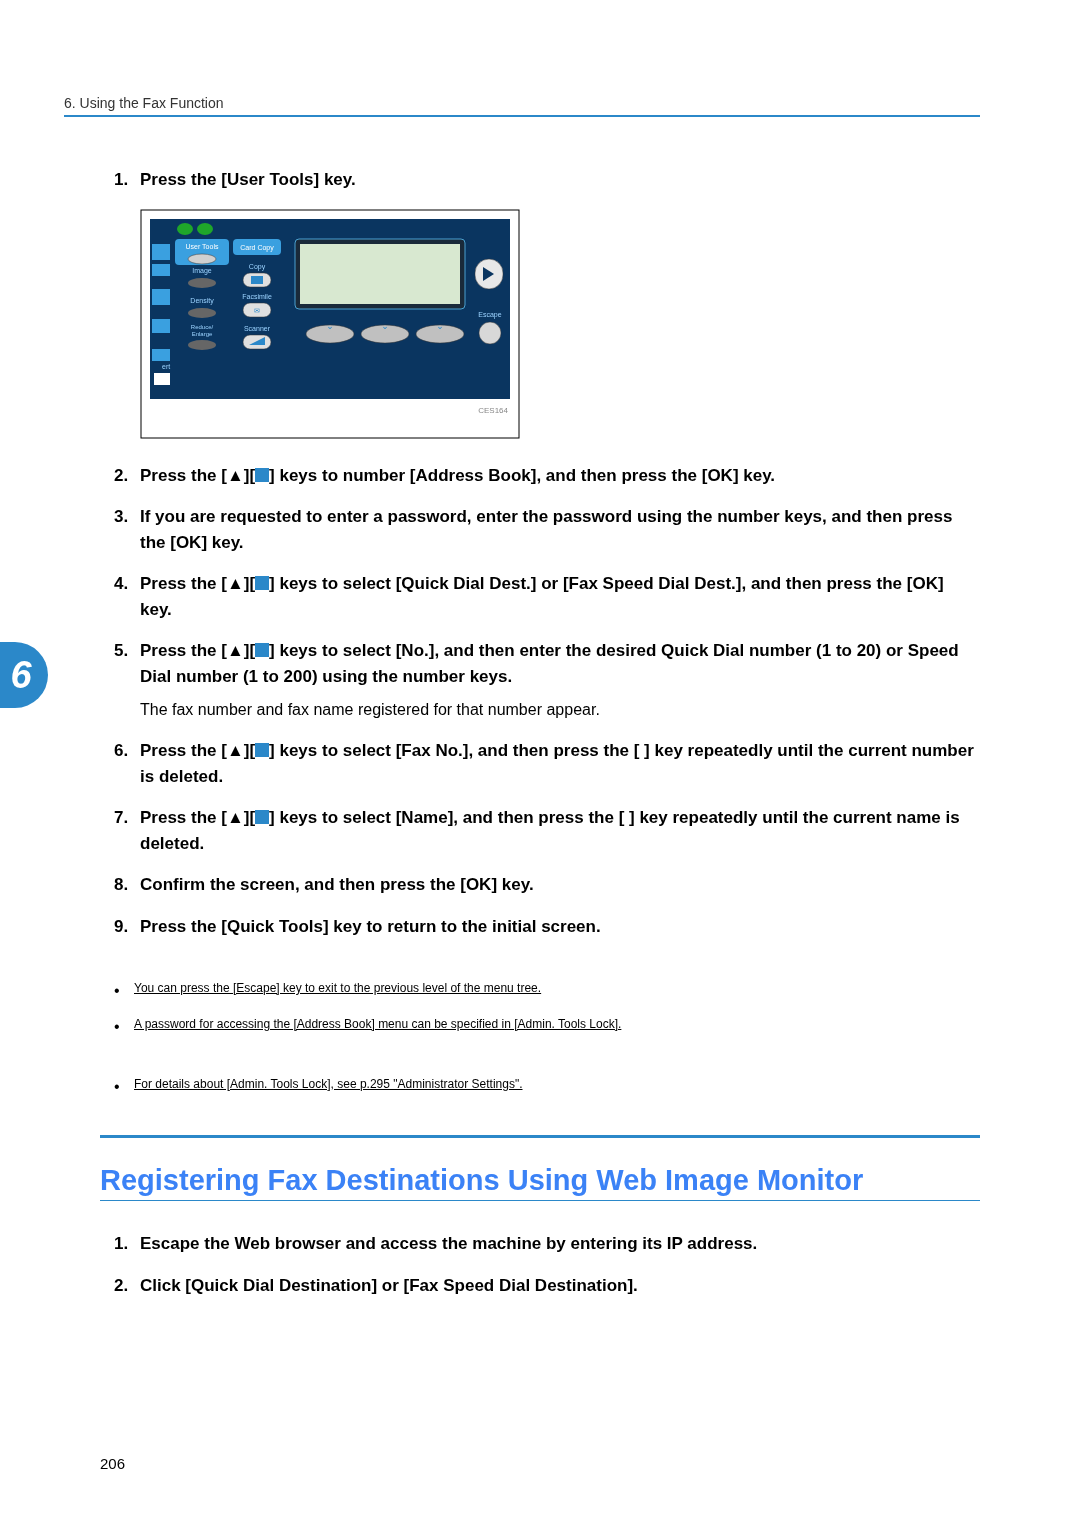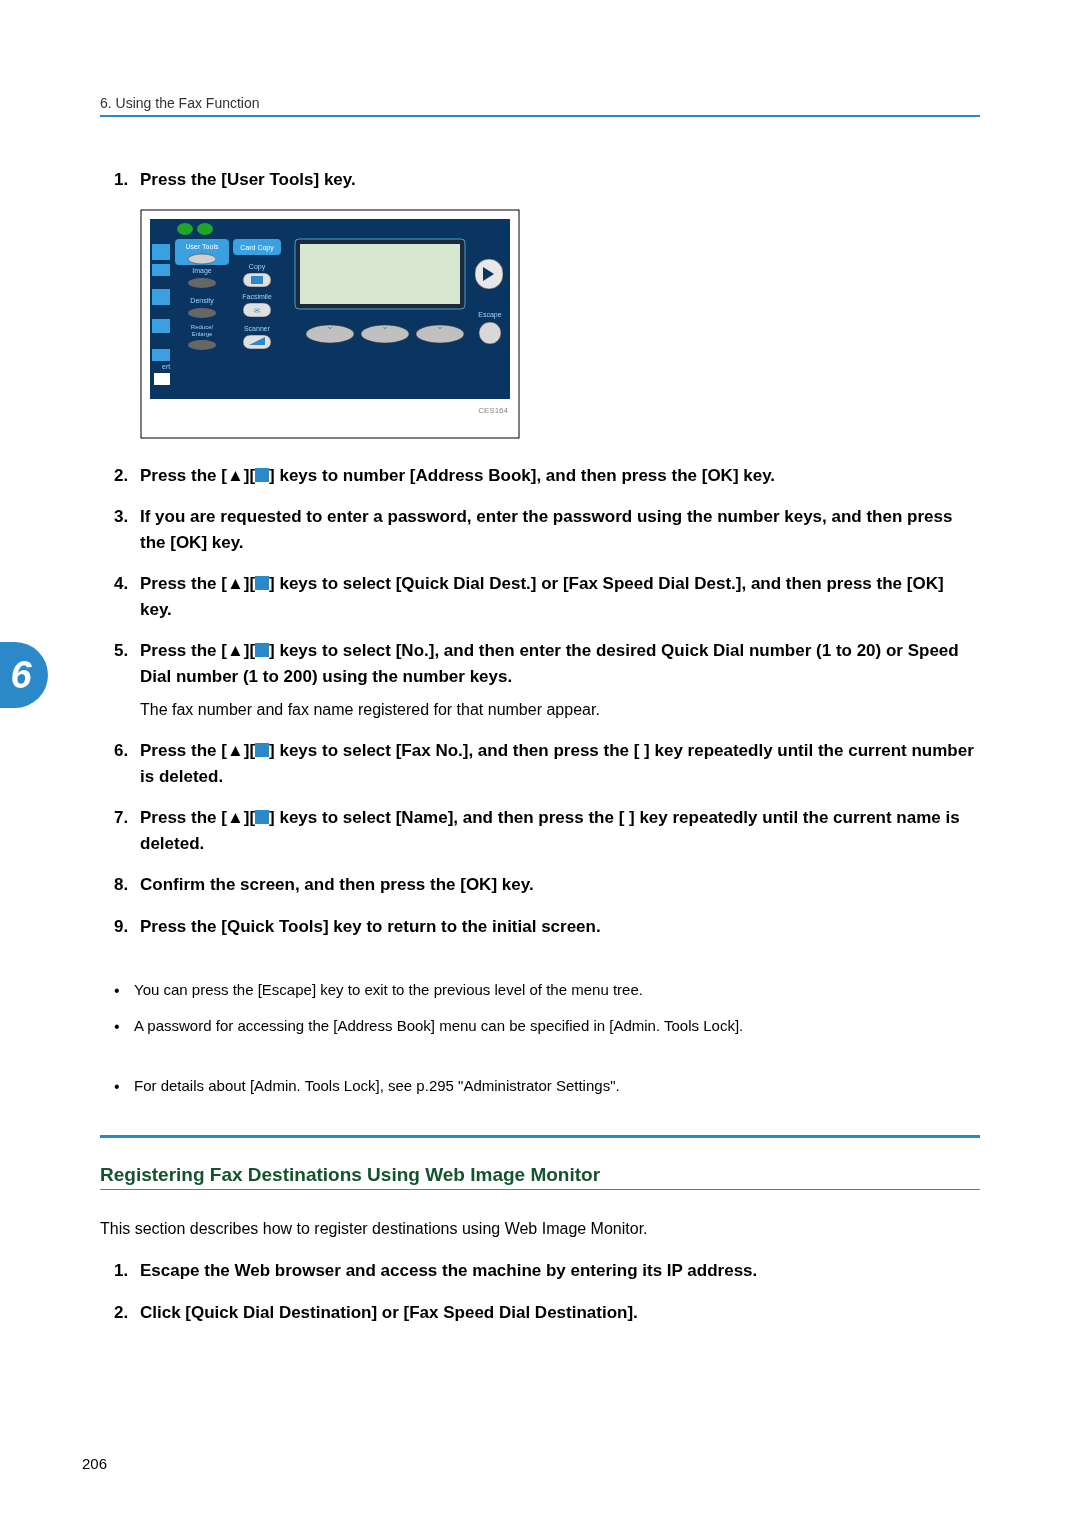--- a/index.html
+++ b/index.html
@@ -5,21 +5,21 @@
   * { margin: 0; padding: 0; box-sizing: border-box; }
   body {
     background: #ffffff;
     font-family: "Segoe UI", Arial, sans-serif;
     width: 1080px;
     height: 1532px;
     position: relative;
     color: #000000;
   }
   .header-area {
-    padding: 95px 100px 10px 100px;
+    padding: 95px 100px 10px 64px;
   }
   .header-text {
     font-size: 14px;
     color: #333;
   }
   .header-rule {
     height: 2px;
     background: #2B88C9;
     margin-top: 4px;
   }
@@ -71,38 +71,39 @@
     margin-bottom: 12px;
     padding-left: 14px;
   }
   .ul-bullet {
     min-width: 20px;
     font-size: 16px;
     line-height: 1.5;
   }
   .ul-body {
     flex: 1;
-    font-size: 15px;
+    font-size: 12px;
     line-height: 1.5;
+    text-decoration: underline;
   }
   .img-block {
     margin: 10px 0 20px 40px;
   }
   .device-svg {
     width: 380px;
     height: 230px;
   }
   .section-heading {
     margin-top: 36px;
     margin-bottom: 6px;
   }
   .section-heading h2 {
-    font-size: 19px;
+    font-size: 29px;
     font-weight: bold;
-    color: #14532d;
+    color: #3b82f6;
   }
   .section-rule {
     height: 3px;
     background: #2B88C9;
     margin-bottom: 26px;
   }
   .section-rule-thin {
     height: 1px;
     background: #2B88C9;
     margin-top: 3px;
@@ -114,21 +115,21 @@
   .blue-box {
     display: inline-block;
     width: 14px;
     height: 14px;
     background: #2B88C9;
     vertical-align: -1px;
   }
   .page-num {
     position: absolute;
     bottom: 60px;
-    left: 82px;
+    left: 100px;
     font-size: 15px;
   }
   .spacer-sm { height: 24px; }
 </style>
 </head>
 <body>
 
 <div class="header-area">
   <div class="header-text">6. Using the Fax Function</div>
   <div class="header-rule"></div>
@@ -281,21 +282,20 @@
   </div>
 
   <div class="section-heading">
     <div class="section-rule"></div>
     <h2>Registering Fax Destinations Using Web Image Monitor</h2>
     <div class="section-rule-thin"></div>
   </div>
 
   <div class="spacer-sm"></div>
 
-  <div class="section-intro">This section describes how to register destinations using Web Image Monitor.</div>
 
   <div class="ol-item">
     <div class="ol-num">1.</div>
     <div class="ol-body">Escape the Web browser and access the machine by entering its IP address.</div>
   </div>
   <div class="ol-item">
     <div class="ol-num">2.</div>
     <div class="ol-body">Click [Quick Dial Destination] or [Fax Speed Dial Destination].</div>
   </div>
 

